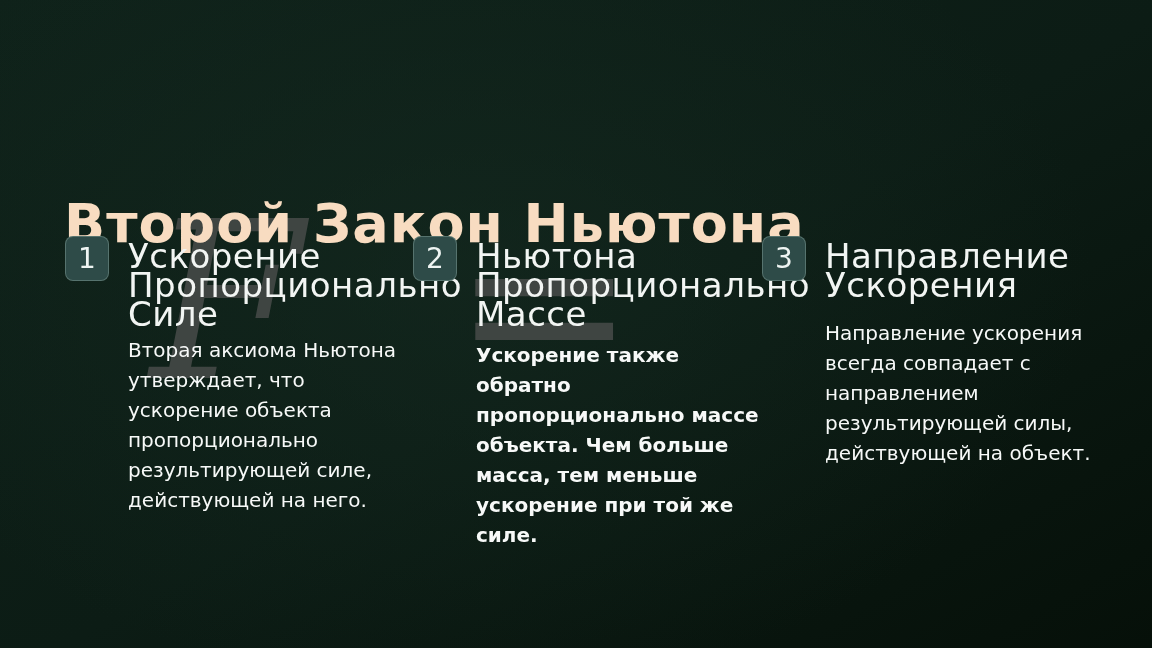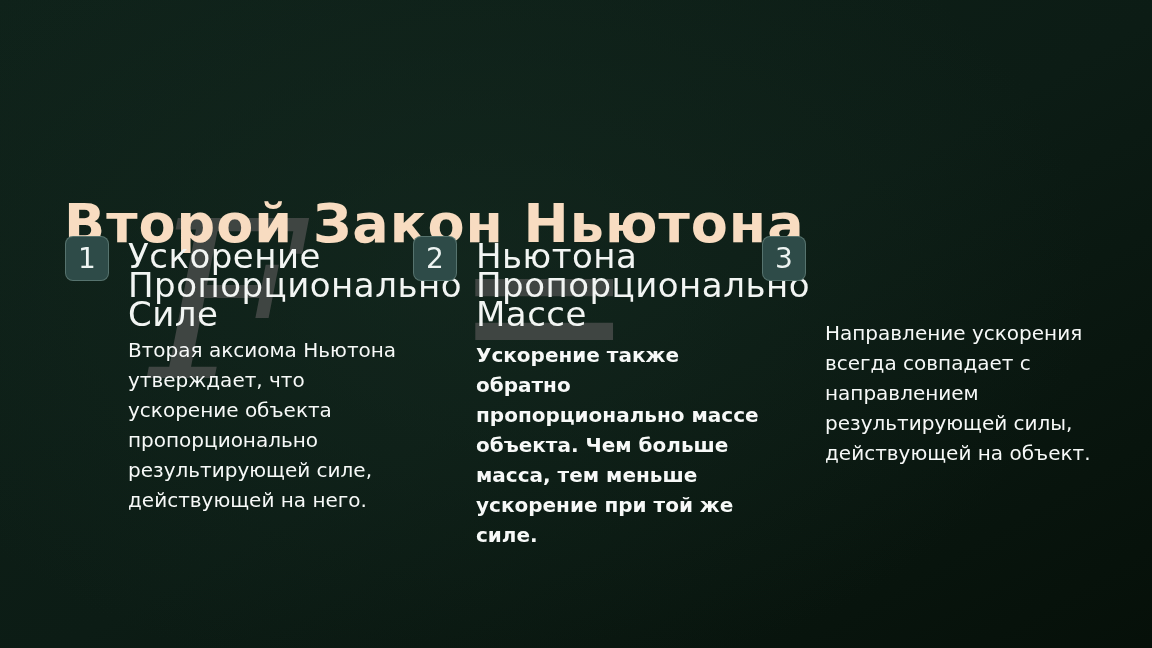--- a/index.html
+++ b/index.html
@@ -133,20 +133,22 @@
 объекта. Чем больше
 масса, тем меньше
 ускорение при той же
 силе.</div>
   </div>
 
   <div class="column col-3">
     <div class="number-badge">
       <span>3</span>
     </div>
+    <div class="column-heading">Направление
+Ускорения</div>
     <div class="column-body">Направление ускорения
 всегда совпадает с
 направлением
 результирующей силы,
 действующей на объект.</div>
   </div>
 
 </div>
 
 </body></html>

